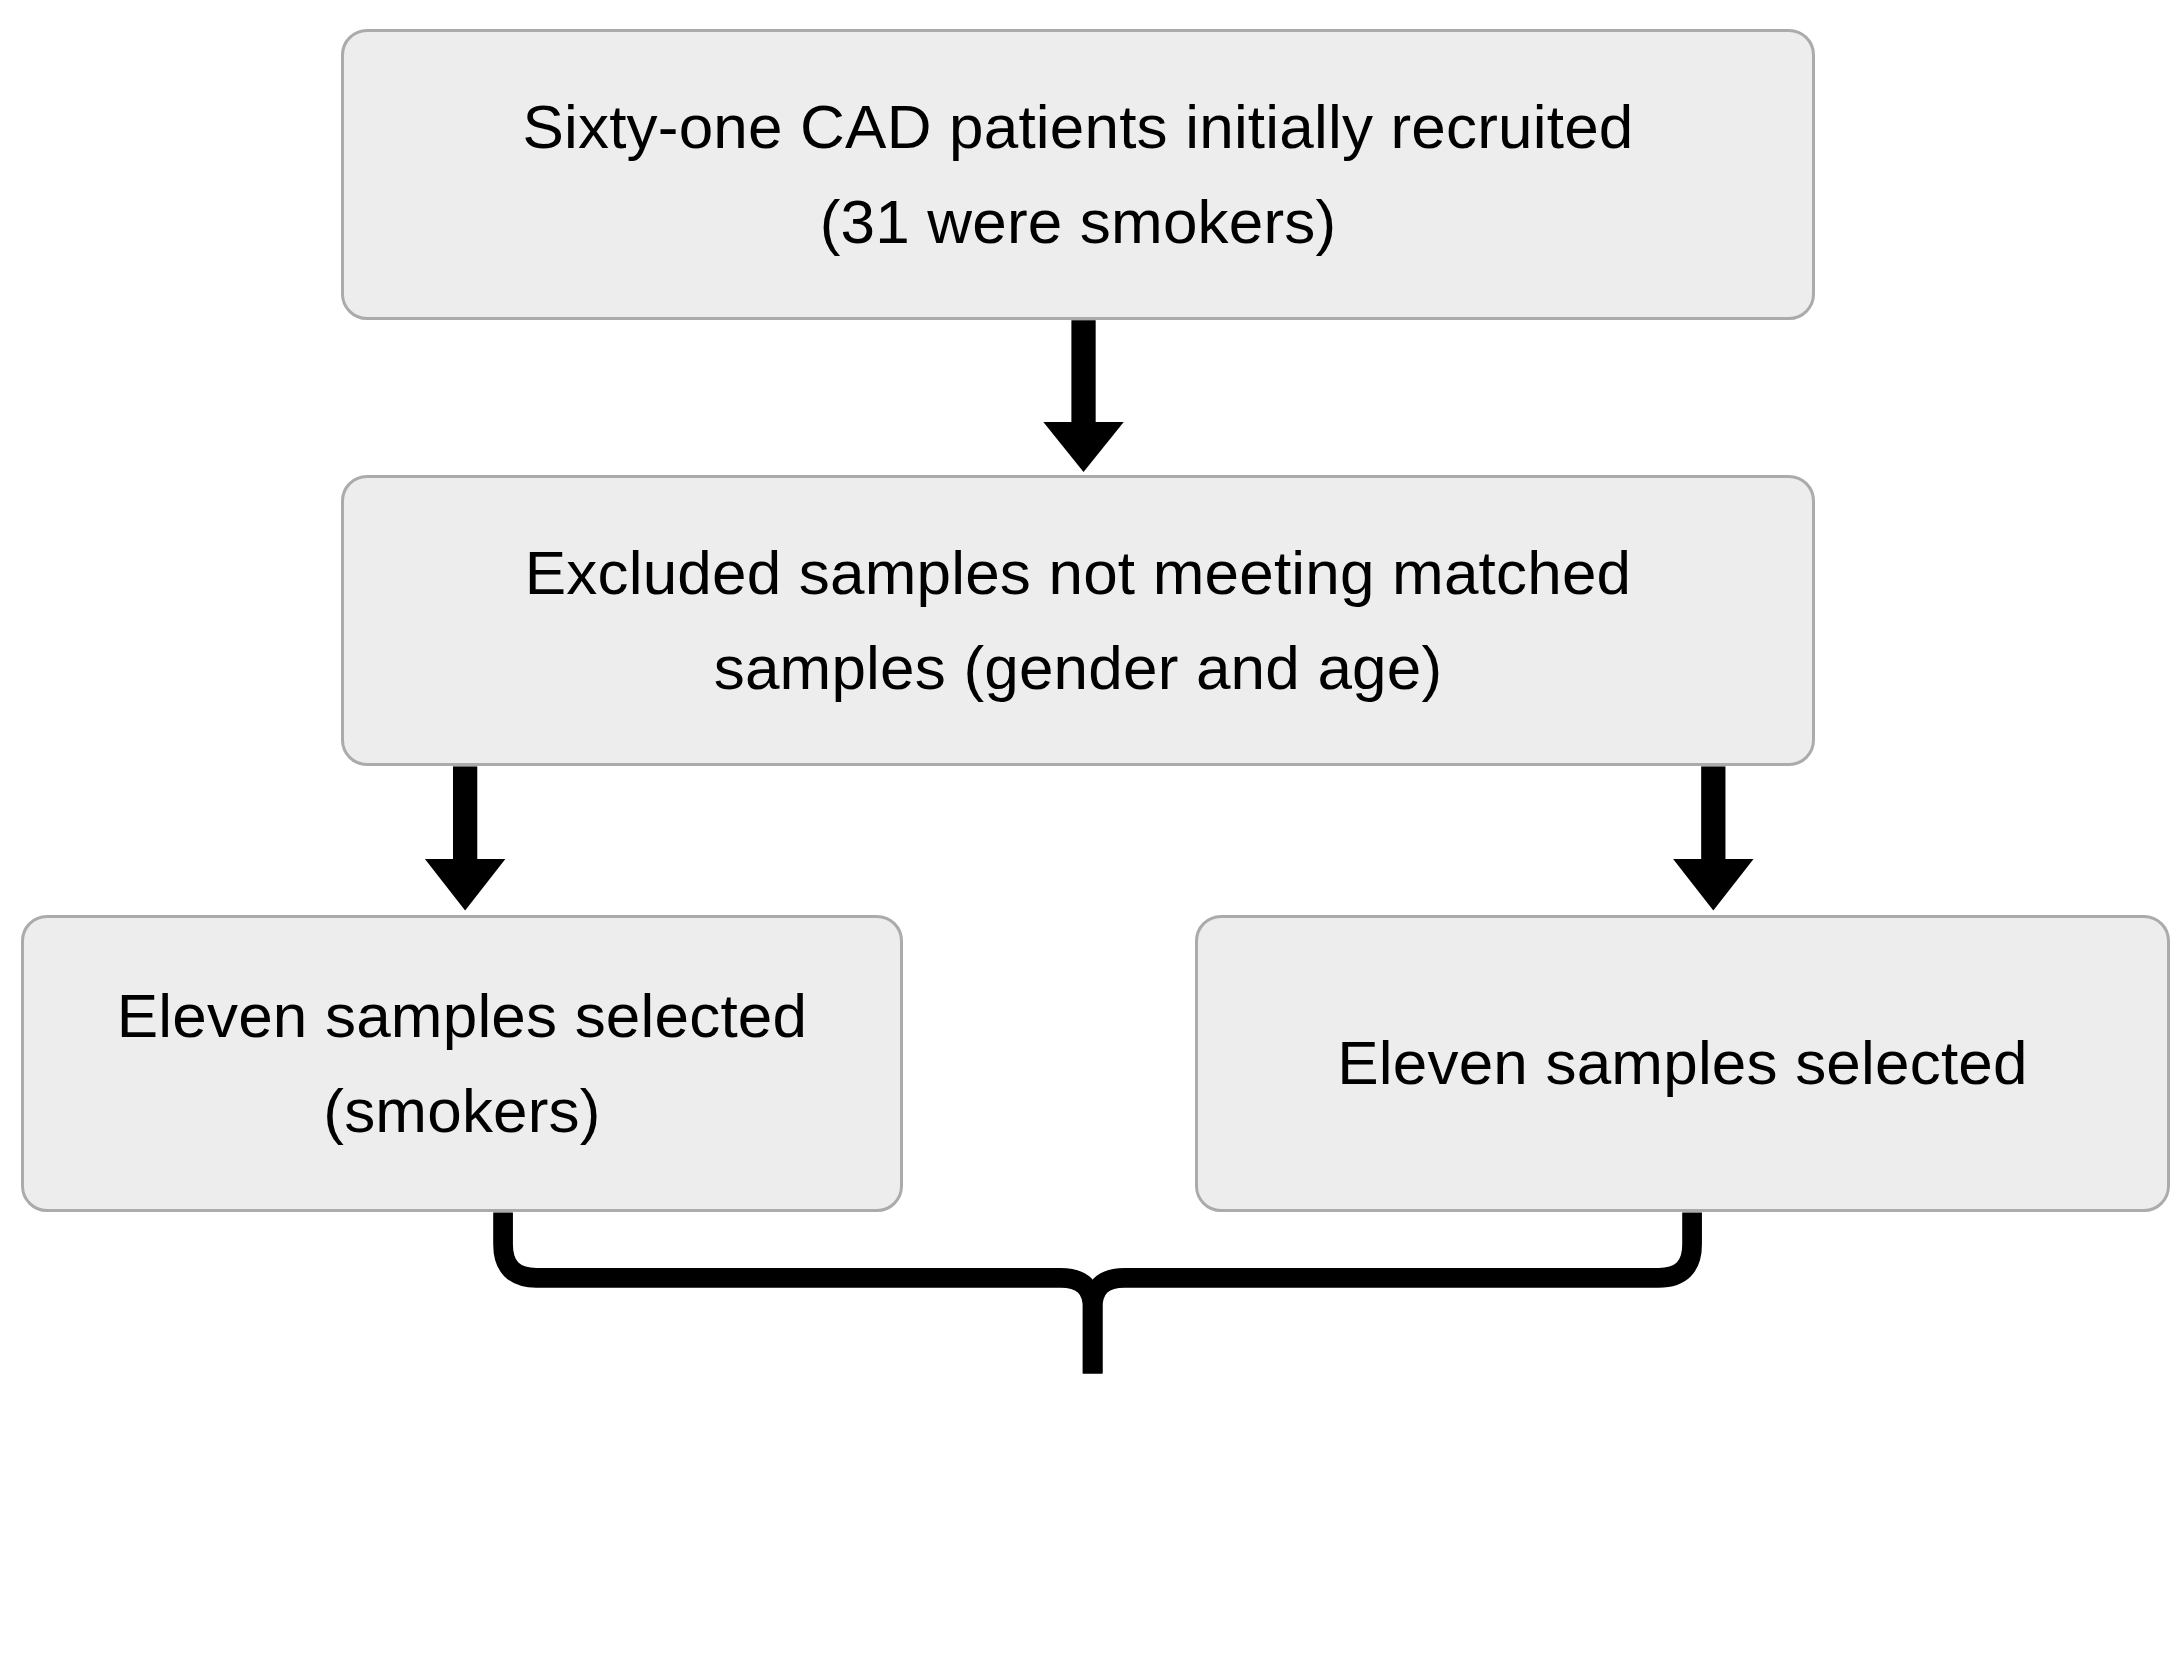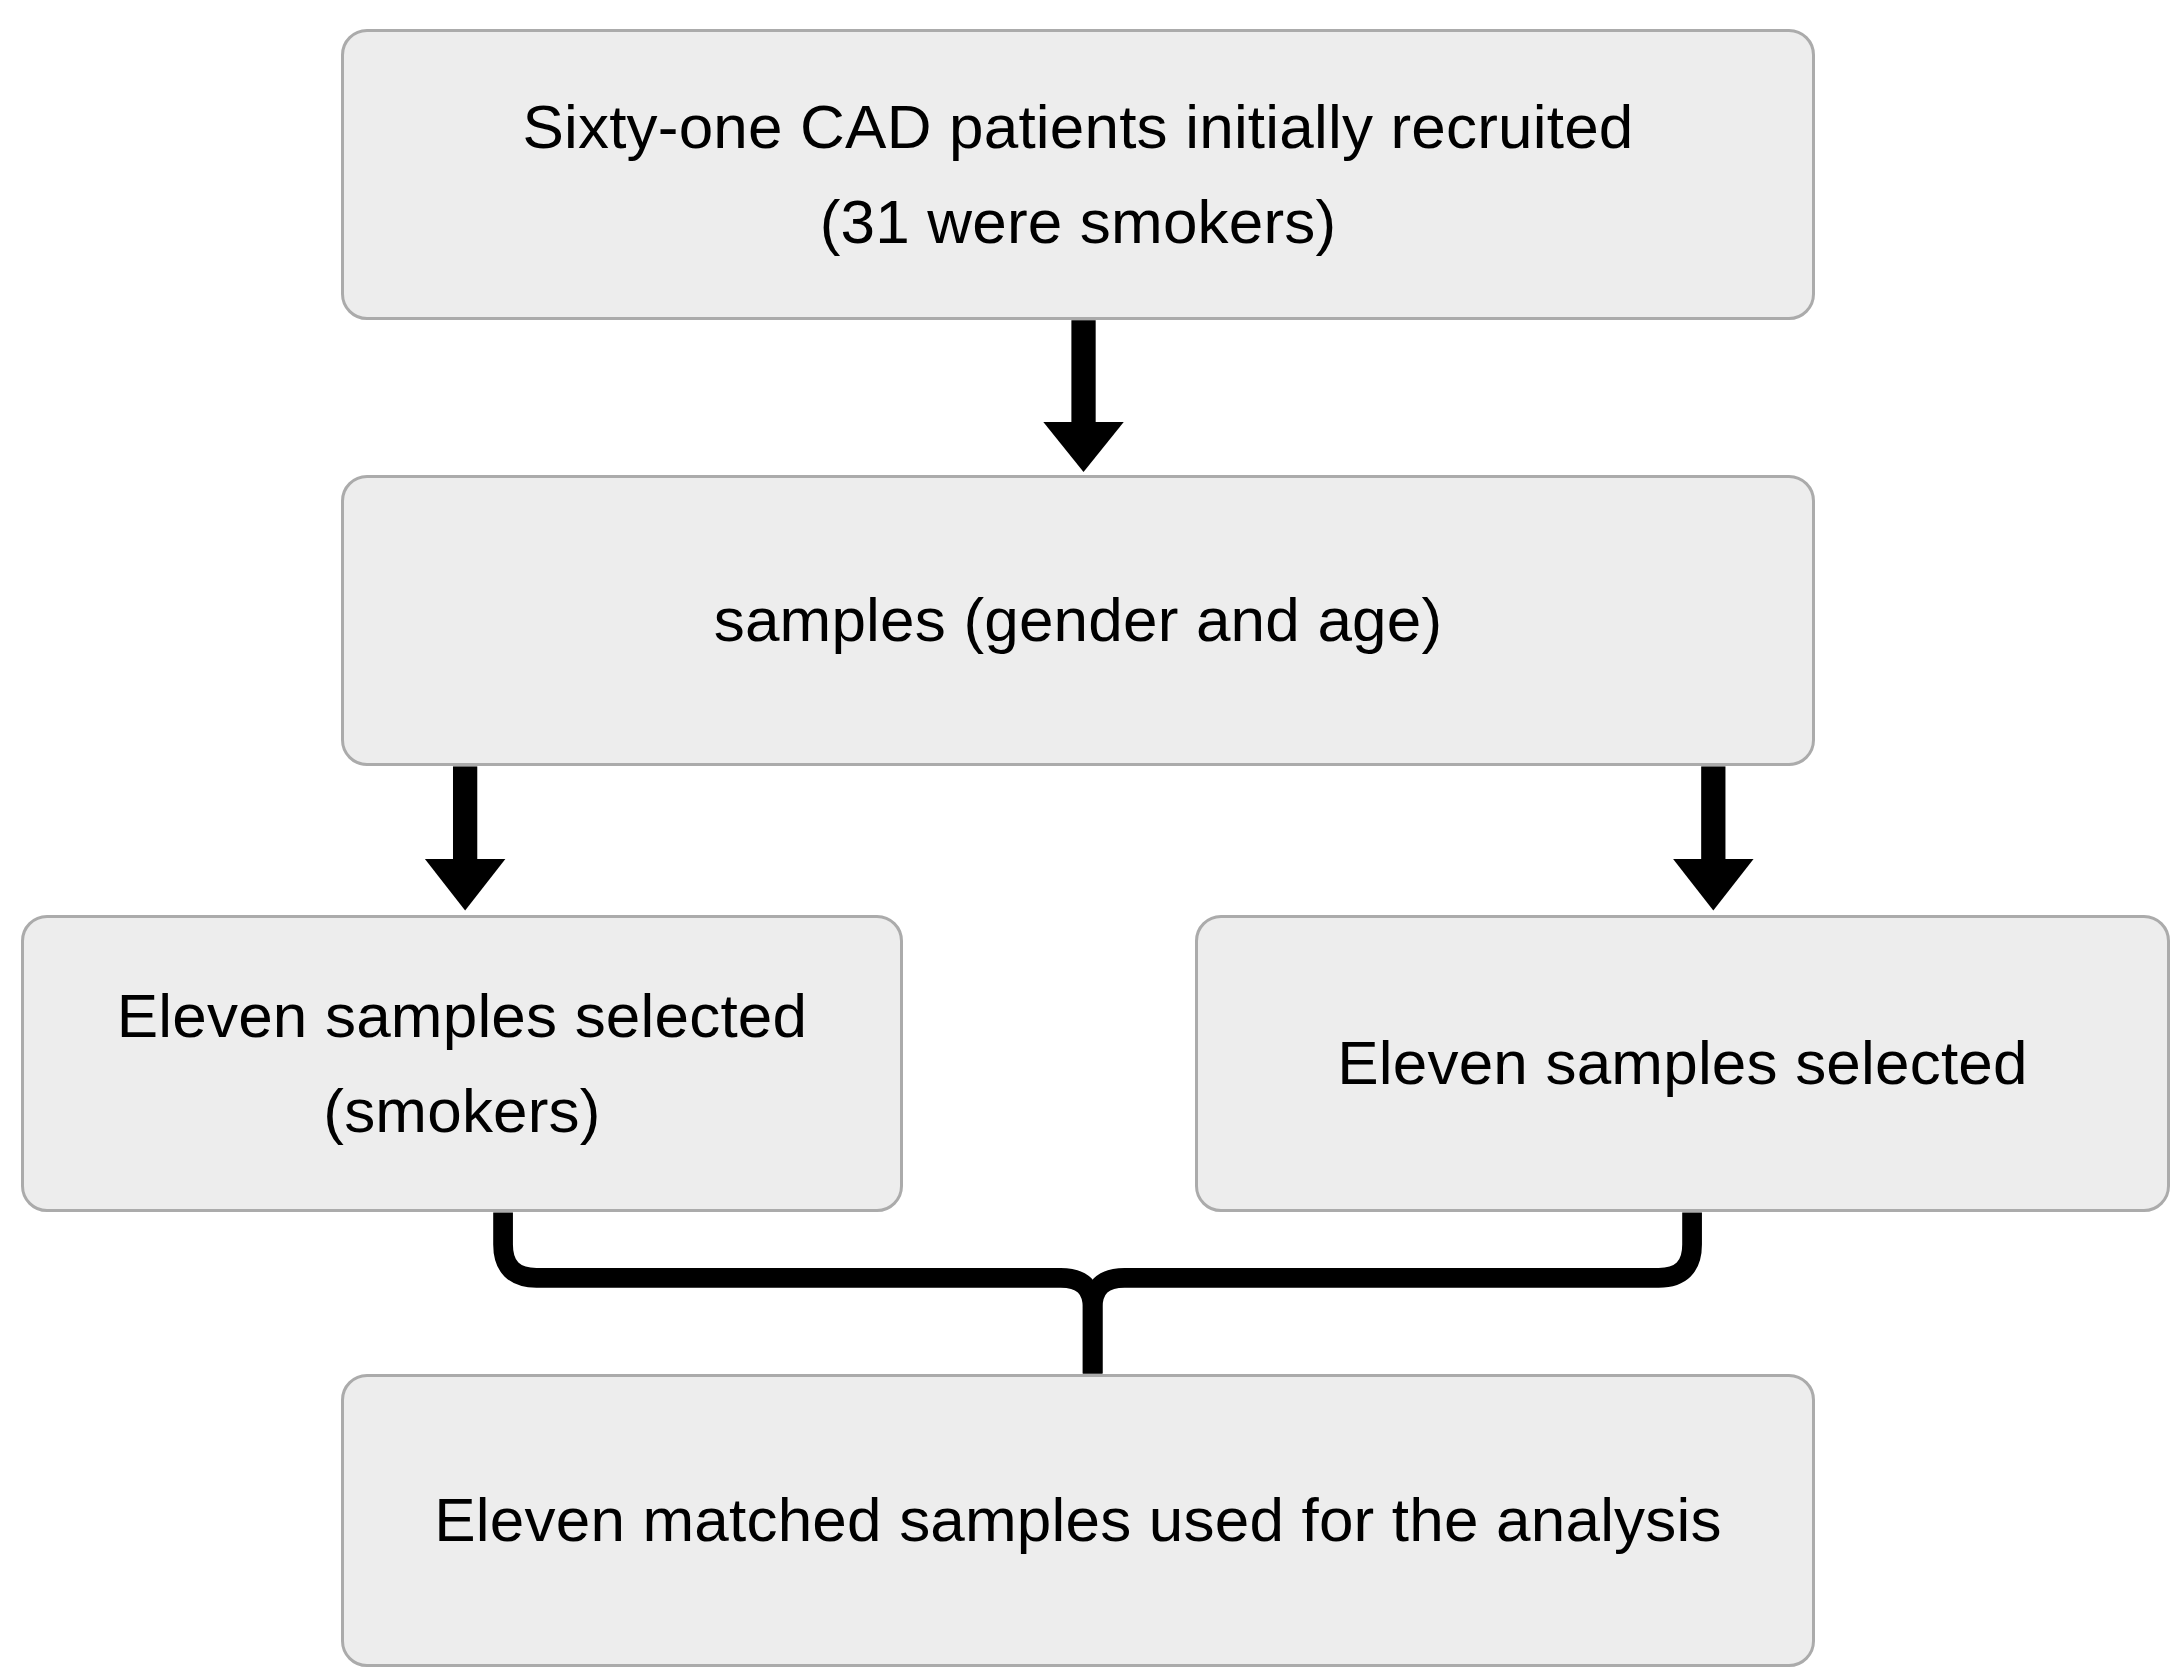--- a/index.html
+++ b/index.html
@@ -79,30 +79,28 @@
       <path d="M 2230 1598 L 2230 1640 Q 2230 1684 2186 1684 L 1482 1684 Q 1440 1684 1440 1724 L 1440 1810"></path>
     </g>
   </svg>
 
   <div class="node-box" id="node-recruited">
     <span class="node-line">Sixty-one CAD patients initially recruited</span>
     <span class="node-line">(31 were smokers)</span>
   </div>
 
   <div class="node-box" id="node-excluded">
+    <span class="node-line">Excluded samples not meeting matched</span>
     <span class="node-line">samples (gender and age)</span>
   </div>
 
   <div class="node-box" id="node-smokers">
     <span class="node-line">Eleven samples selected</span>
     <span class="node-line">(smokers)</span>
   </div>
 
   <div class="node-box" id="node-nonsmokers">
     <span class="node-line">Eleven samples selected</span>
   </div>
 
-  <div class="node-box" id="node-matched">
-    <span class="node-line">Eleven matched samples used for the analysis</span>
-  </div>
 
 </div>
 
 
 </body></html>

